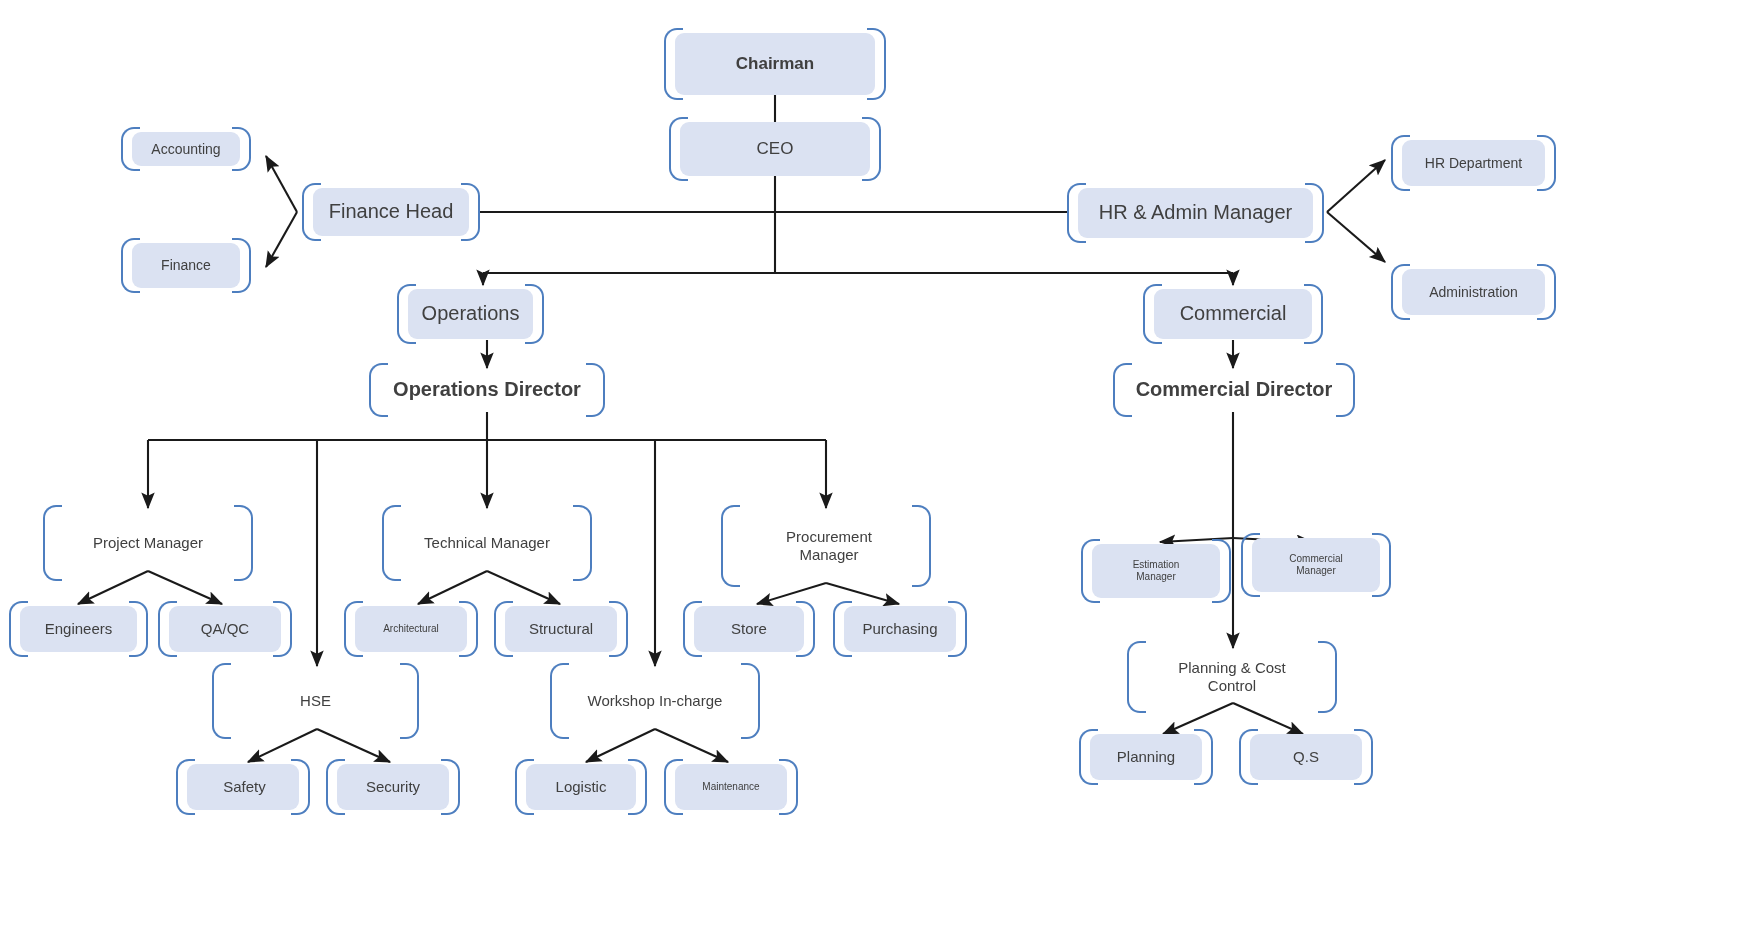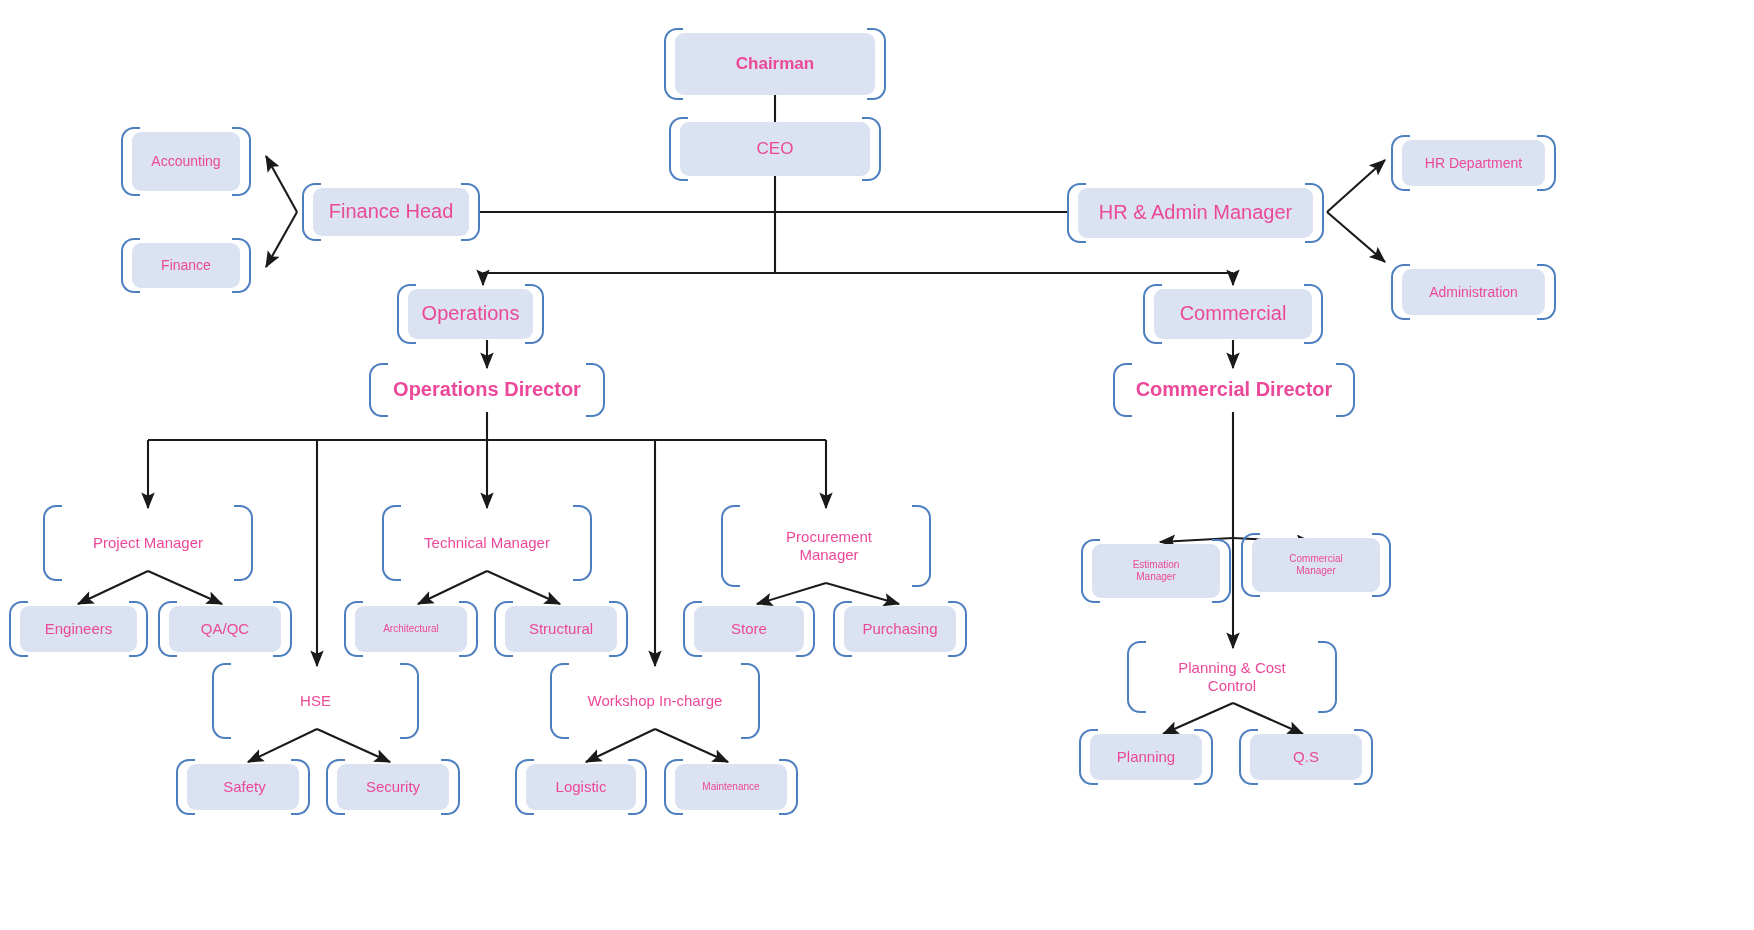--- a/index.html
+++ b/index.html
@@ -17,21 +17,21 @@
     position:absolute;left:0;top:0;width:1754px;height:930px;
     pointer-events:none;
   }
   .node{
     position:absolute;
     box-sizing:border-box;
     display:flex;
     align-items:center;
     justify-content:center;
     text-align:center;
-    color:#ec4899;
+    color:#404040;
     line-height:1.18;
     z-index:5;
     padding:0 6px;
   }
   
   .node .card{
     position:absolute;
     left:10px;right:10px;top:0;bottom:0;
     background:#dbe2f2;
     border-radius:9px;
@@ -148,21 +148,21 @@
     <span class="lbl f17">CEO</span>
   </div>
 
   <div class="node" style="left:303px;top:188px;width:176px;height:48px;">
     <span class="card"></span>
     <span class="brk l"></span>
     <span class="brk r"></span>
     <span class="lbl f16">Finance Head</span>
   </div>
 
-  <div class="node" style="left:122px;top:132px;width:128px;height:59px;">
+  <div class="node" style="left:122px;top:132px;width:128px;height:34px;">
     <span class="card"></span>
     <span class="brk l"></span>
     <span class="brk r"></span>
     <span class="lbl f14">Accounting</span>
   </div>
 
   <div class="node" style="left:122px;top:243px;width:128px;height:45px;">
     <span class="card"></span>
     <span class="brk l"></span>
     <span class="brk r"></span>

